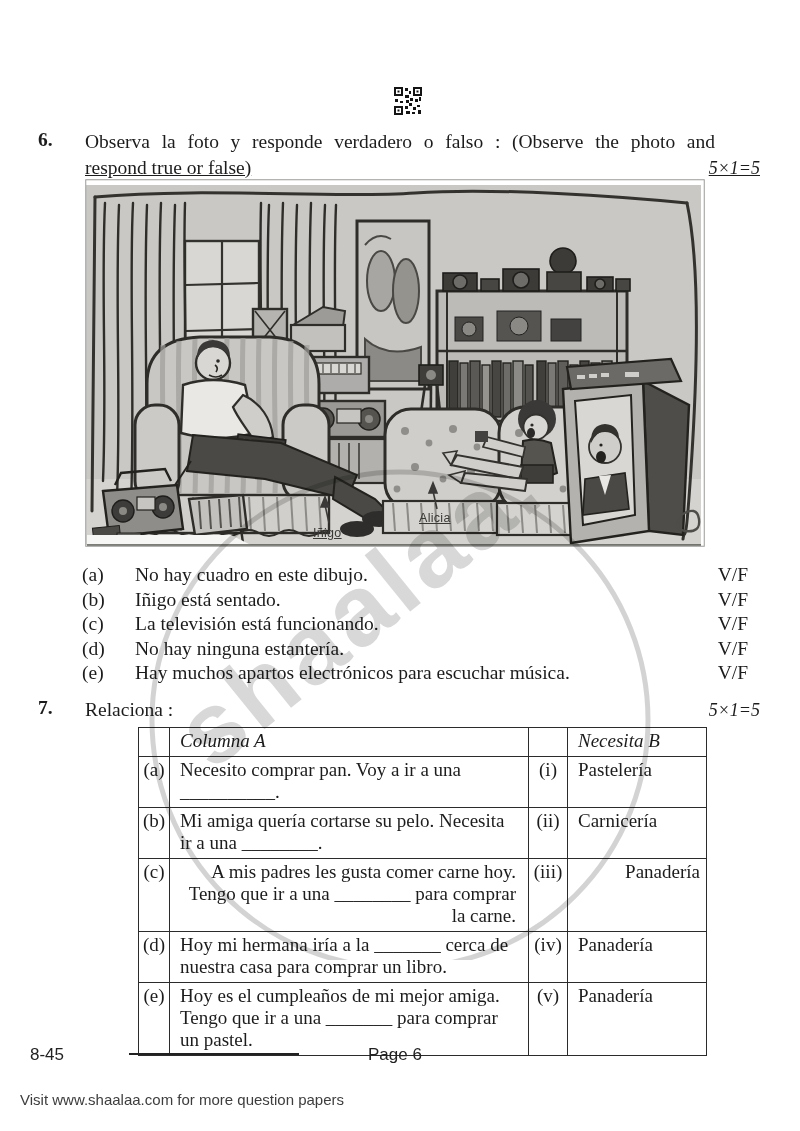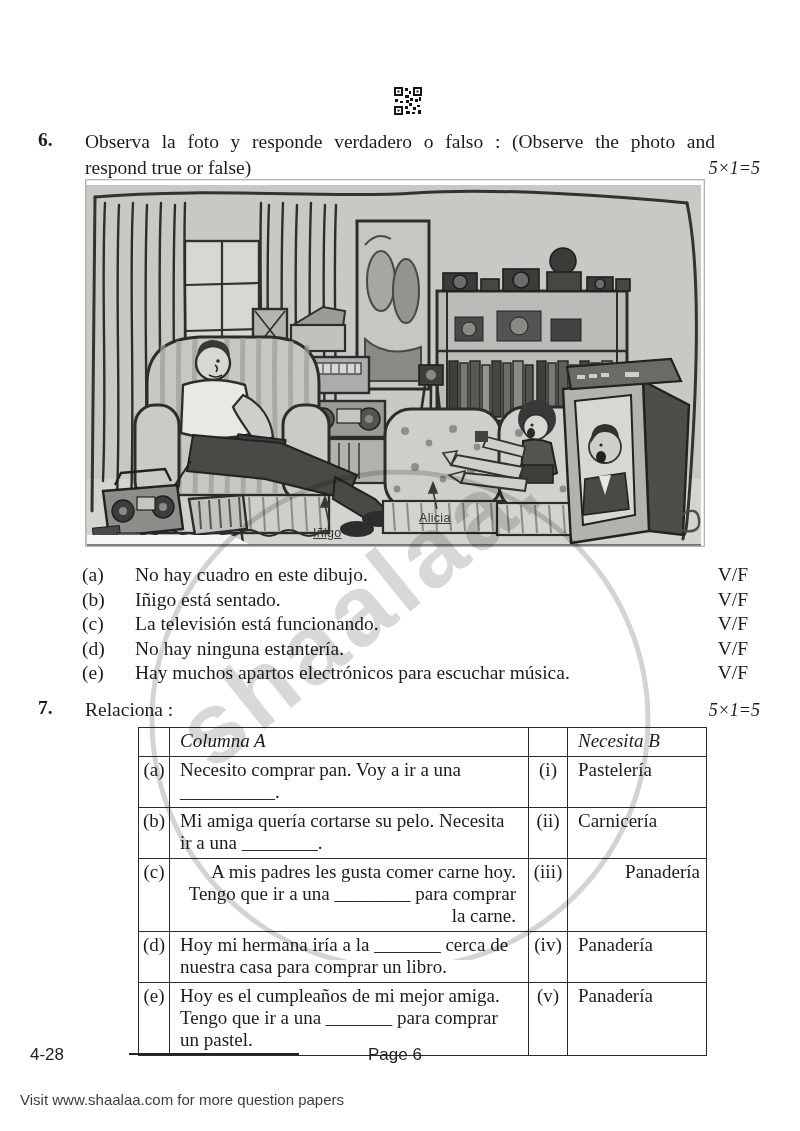--- a/index.html
+++ b/index.html
@@ -10,21 +10,21 @@
   }
   .abs{position:absolute;}
   
   .watermark{position:absolute;left:60px;top:400px;width:660px;height:560px;
     z-index:5;pointer-events:none;mix-blend-mode:multiply;opacity:.85;}
   
   .content{position:absolute;inset:0;z-index:2;}
   .qnum{font-weight:bold;font-size:19.5px;}
   .q-head{font-size:19.5px;line-height:26px;}
   .justify-line{width:630px;text-align:justify;text-align-last:justify;}
-  .q-line2{display:flex;width:675px;}
+  .q-line2{display:flex;width:675px;text-decoration:underline;}
   .marks{font-style:italic;margin-left:auto;font-size:18px;}
   
   .illustration{position:absolute;left:85px;top:179px;width:620px;height:368px;}
   .illustration svg{display:block;width:100%;height:100%;}
   .scene-label{position:absolute;font-family:"Liberation Sans",sans-serif;
     font-size:12.5px;color:#3a3a38;letter-spacing:.3px;text-decoration:underline;}
   
   .tf-list{position:absolute;left:82px;top:564px;width:666px;font-size:19.5px;}
   .tf-row{display:grid;grid-template-columns:53px 1fr 42px;height:24.5px;align-items:baseline;}
   .tf-vf{text-align:right;}
@@ -490,21 +490,21 @@
       </tr>
       <tr class="row-e">
         <td class="c-letter">(e)</td>
         <td class="c-a">Hoy es el cumpleaños de mi mejor amiga. Tengo que ir a una _______ para comprar un pastel.</td>
         <td class="c-roman">(v)</td>
         <td class="c-b">Panadería</td>
       </tr>
     </tbody>
       </table>
 
-    <div class="abs footer-code" style="left:30px;top:1045px;">4-28</div>
+    <div class="abs footer-code" style="left:30px;top:1045px;">8-45</div>
     <div class="footer-line"></div>
     <div class="abs footer-page" style="left:368px;top:1045px;">Page 6</div>
 
     <div class="site-banner">Visit www.shaalaa.com for more question papers</div>
 
   </div>
 
   <div class="watermark">
     <svg viewBox="0 0 660 560" width="660" height="560">
       <circle cx="340" cy="320" r="248" fill="none" stroke="#cccccc" stroke-width="5"></circle>

